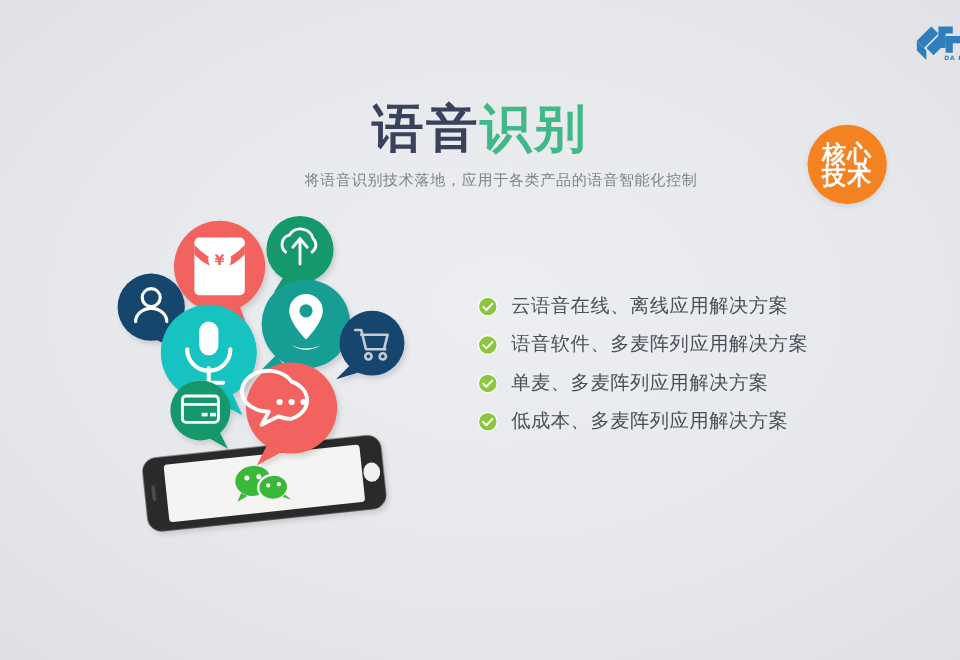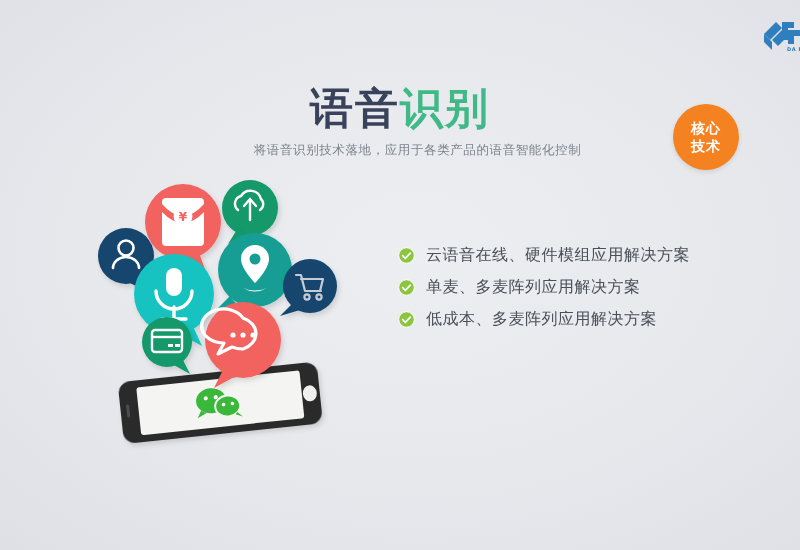--- a/index.html
+++ b/index.html
@@ -75,21 +75,21 @@
     left: 673px;
     width: 66px;
     height: 66px;
     border-radius: 50%;
     background: #f58220;
     color: #ffffff;
     display: flex;
     flex-direction: column;
     align-items: center;
     justify-content: center;
-    font-size: 14px;
+    font-size: 20px;
     font-weight: bold;
     line-height: 18px;
     letter-spacing: 1px;
     box-shadow: 0 2px 5px rgba(0,0,0,0.10);
   }
 
   
   .bullets {
     position: absolute;
     top: 240px;
@@ -147,28 +147,36 @@
     <div class="subtitle">将语音识别技术落地，应用于各类产品的语音智能化控制</div>
   </div>
 
   <div class="badge">
     <span>核心</span>
     <span>技术</span>
   </div>
 
   <div class="bullets">
 
-
     <div class="bullet">
       <svg class="check" viewBox="0 0 24 24">
         <circle cx="12" cy="12" r="11" fill="#8cc63e"></circle>
         <circle cx="12" cy="12" r="11" fill="none" stroke="#ffffff" stroke-width="1.4"></circle>
         <path d="M6.6 12.3 L10.3 16 L17.4 8.6" fill="none" stroke="#ffffff" stroke-width="2.4" stroke-linecap="round" stroke-linejoin="round"></path>
       </svg>
-      <span class="bullet-text">云语音在线、硬件模组应用解决方案</span>
+      <span class="bullet-text">云语音在线、离线应用解决方案</span>
+    </div>
+
+    <div class="bullet">
+      <svg class="check" viewBox="0 0 24 24">
+        <circle cx="12" cy="12" r="11" fill="#8cc63e"></circle>
+        <circle cx="12" cy="12" r="11" fill="none" stroke="#ffffff" stroke-width="1.4"></circle>
+        <path d="M6.6 12.3 L10.3 16 L17.4 8.6" fill="none" stroke="#ffffff" stroke-width="2.4" stroke-linecap="round" stroke-linejoin="round"></path>
+      </svg>
+      <span class="bullet-text">语音软件、多麦阵列应用解决方案</span>
     </div>
 
     <div class="bullet">
       <svg class="check" viewBox="0 0 24 24">
         <circle cx="12" cy="12" r="11" fill="#8cc63e"></circle>
         <circle cx="12" cy="12" r="11" fill="none" stroke="#ffffff" stroke-width="1.4"></circle>
         <path d="M6.6 12.3 L10.3 16 L17.4 8.6" fill="none" stroke="#ffffff" stroke-width="2.4" stroke-linecap="round" stroke-linejoin="round"></path>
       </svg>
       <span class="bullet-text">单麦、多麦阵列应用解决方案</span>
     </div>

